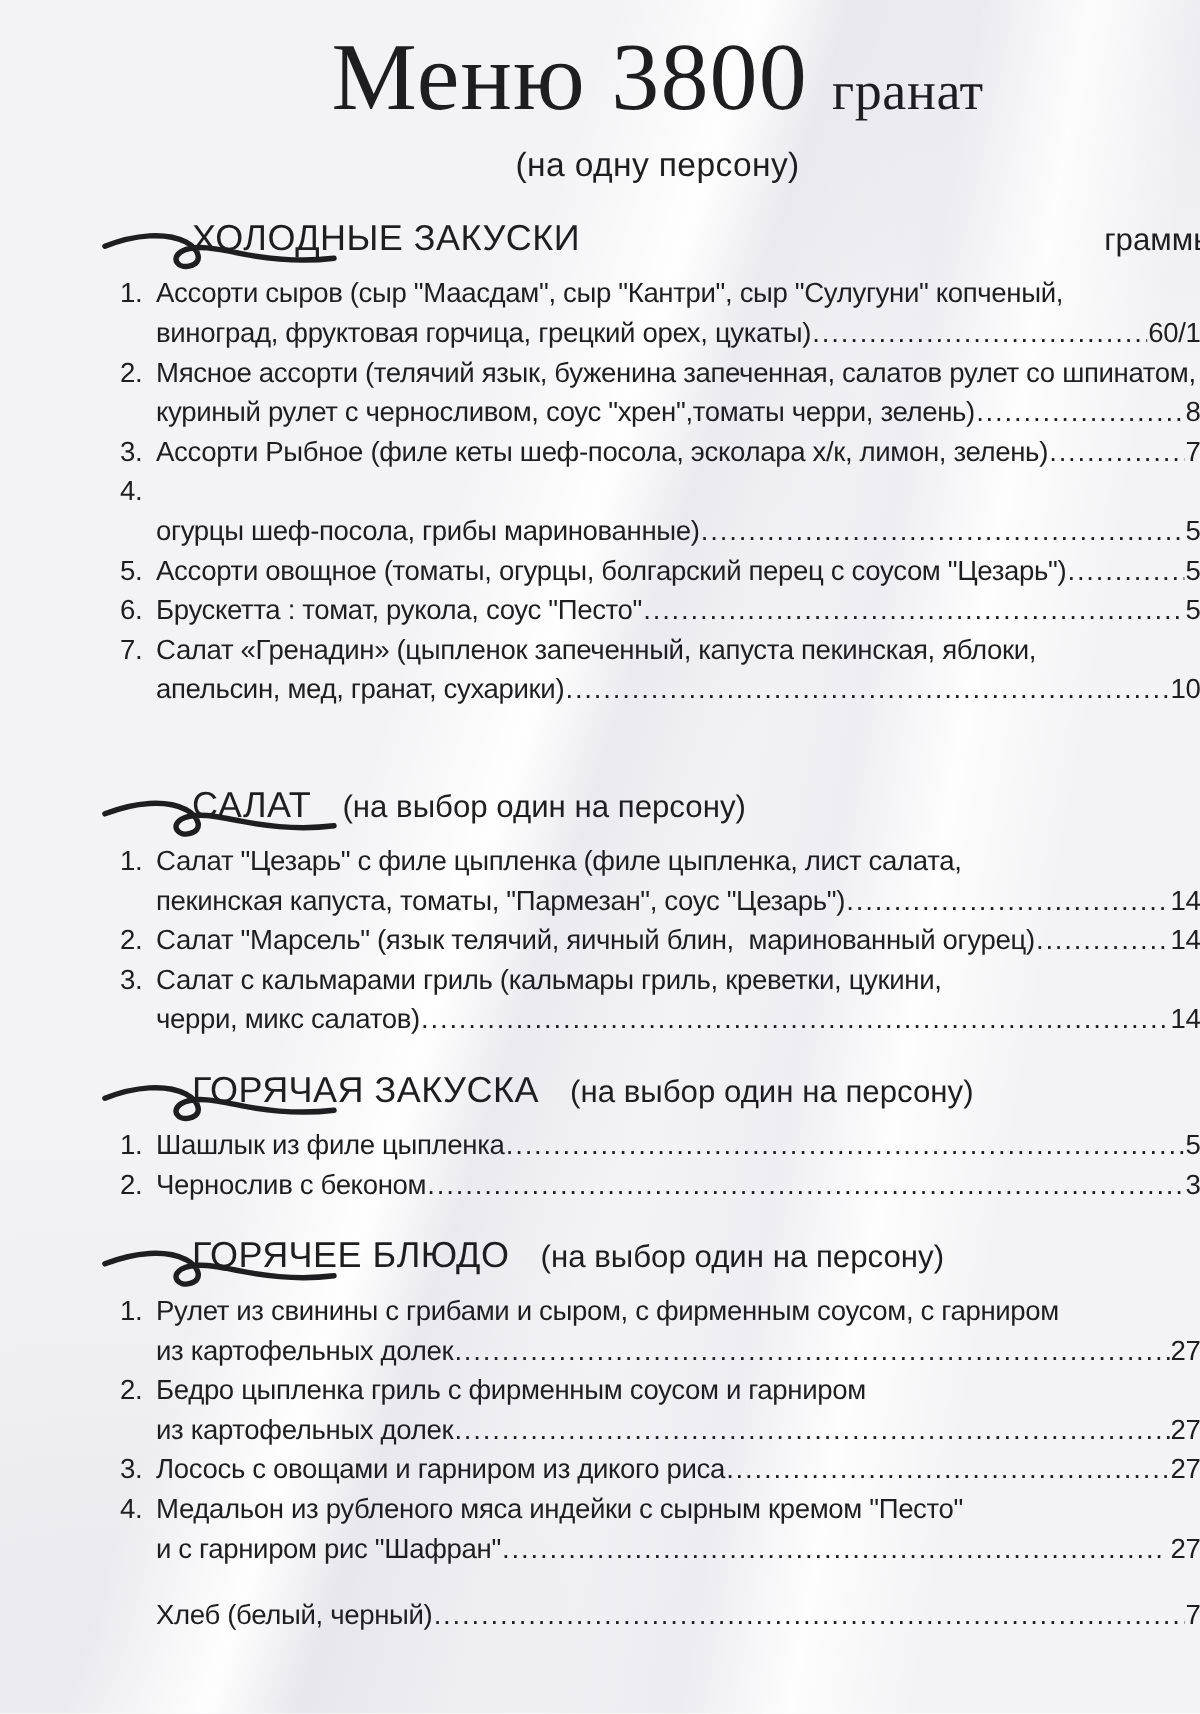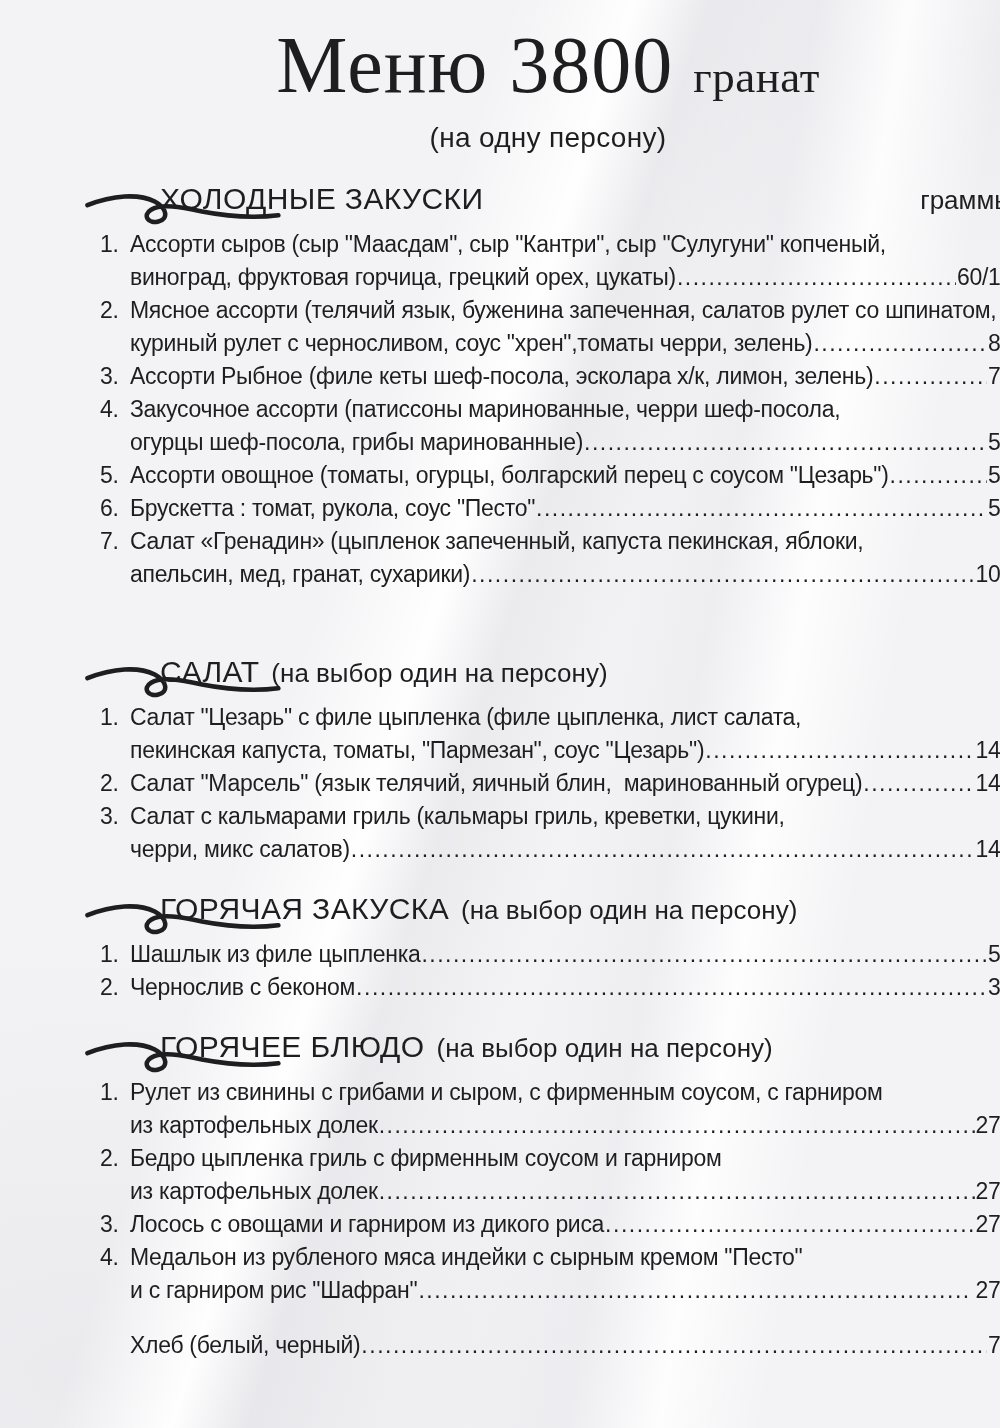--- a/index.html
+++ b/index.html
@@ -26,21 +26,21 @@
   .content { padding:0 35px 0 52px; }
 
   .section-head { position:relative; padding-left:60px; display:flex; align-items:baseline; }
   .section:nth-child(1) .section-head { margin-top:28px; }
   .section:nth-child(2) .section-head { margin-top:64px; }
   .section:nth-child(3) .section-head { margin-top:26px; }
   .section:nth-child(4) .section-head { margin-top:26px; }
   .flourish { position:absolute; left:-18px; top:4px; width:200px; height:42px; }
   .flourish svg { display:block; width:100%; height:100%; }
   .head-title { font-size:30px; letter-spacing:0.4px; white-space:pre; }
-  .head-note { font-size:26px; margin-left:12px; white-space:pre; }
+  .head-note { font-size:26px; margin-left:26px; white-space:pre; }
   .grams { margin-left:auto; font-size:26px; }
 
   .items { margin-top:12px; }
   .line { display:flex; align-items:baseline; font-size:23px; line-height:33px; letter-spacing:-0.3px; }
   .num { width:30px; flex:0 0 30px; }
   .cont { padding-left:30px; }
   .itext { white-space:pre; }
   .leader { flex:1 1 auto; overflow:hidden; white-space:nowrap; margin:0 1px; }
   .leader::after {
     content:"....................................................................................................................................................................................";
@@ -100,21 +100,20 @@
               <div class="line">
                 <span class="num">3.</span>
                 <span class="itext">Ассорти Рыбное (филе кеты шеф-посола, эсколара х/к, лимон, зелень)</span>
                 <span class="leader"></span>
                 <span class="value">70</span>
               </div>
             </div>
             <div class="item">
               <div class="line">
                 <span class="num">4.</span>
-                <span class="itext">Закусочное ассорти (патиссоны маринованные, черри шеф-посола,</span>
               </div>
               <div class="line">
                 <span class="itext cont">огурцы шеф-посола, грибы маринованные)</span>
                 <span class="leader"></span>
                 <span class="value">50</span>
               </div>
             </div>
             <div class="item">
               <div class="line">
                 <span class="num">5.</span>

